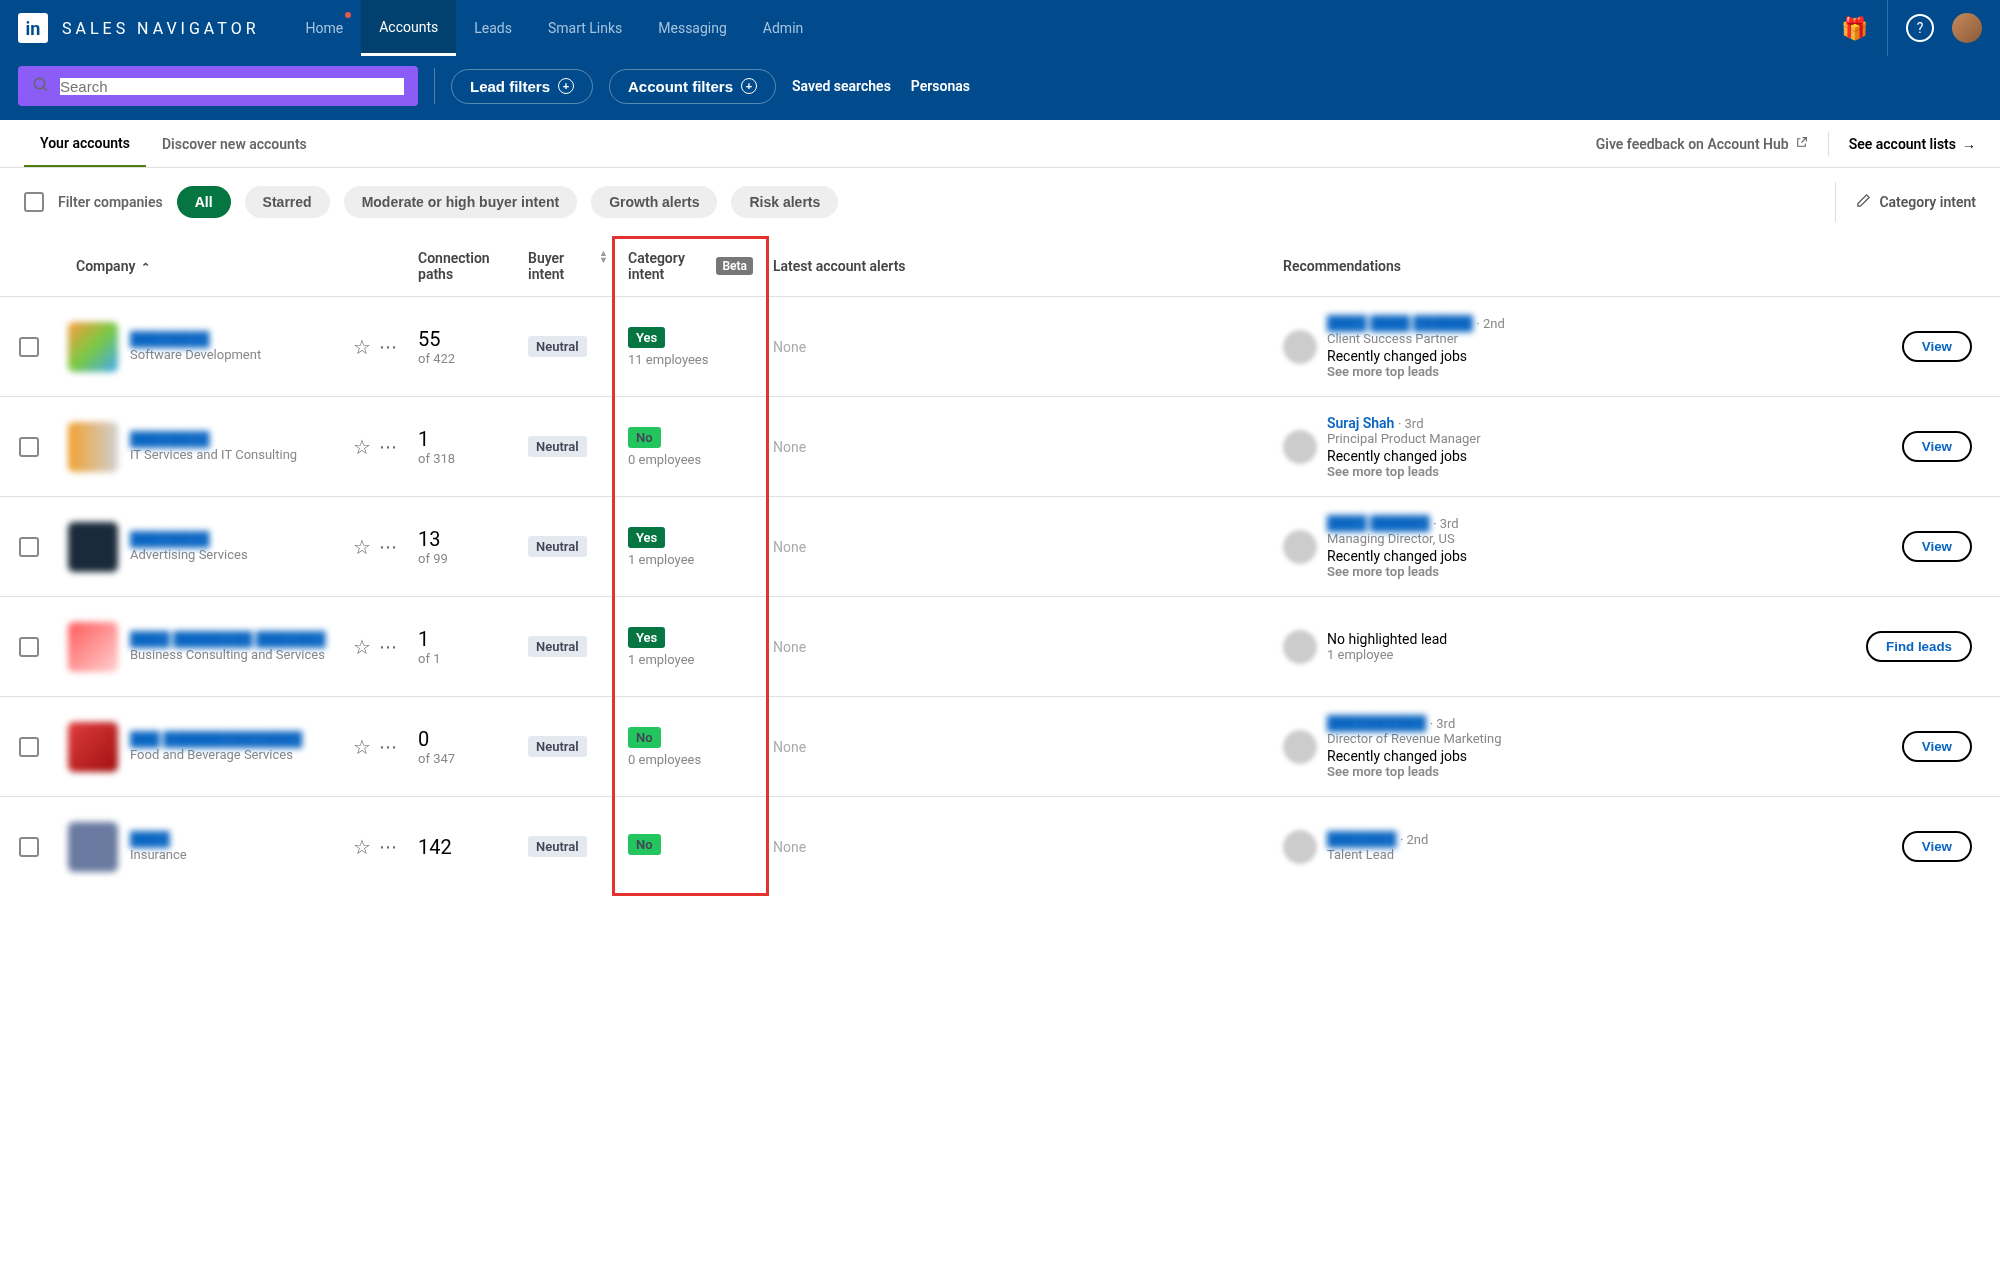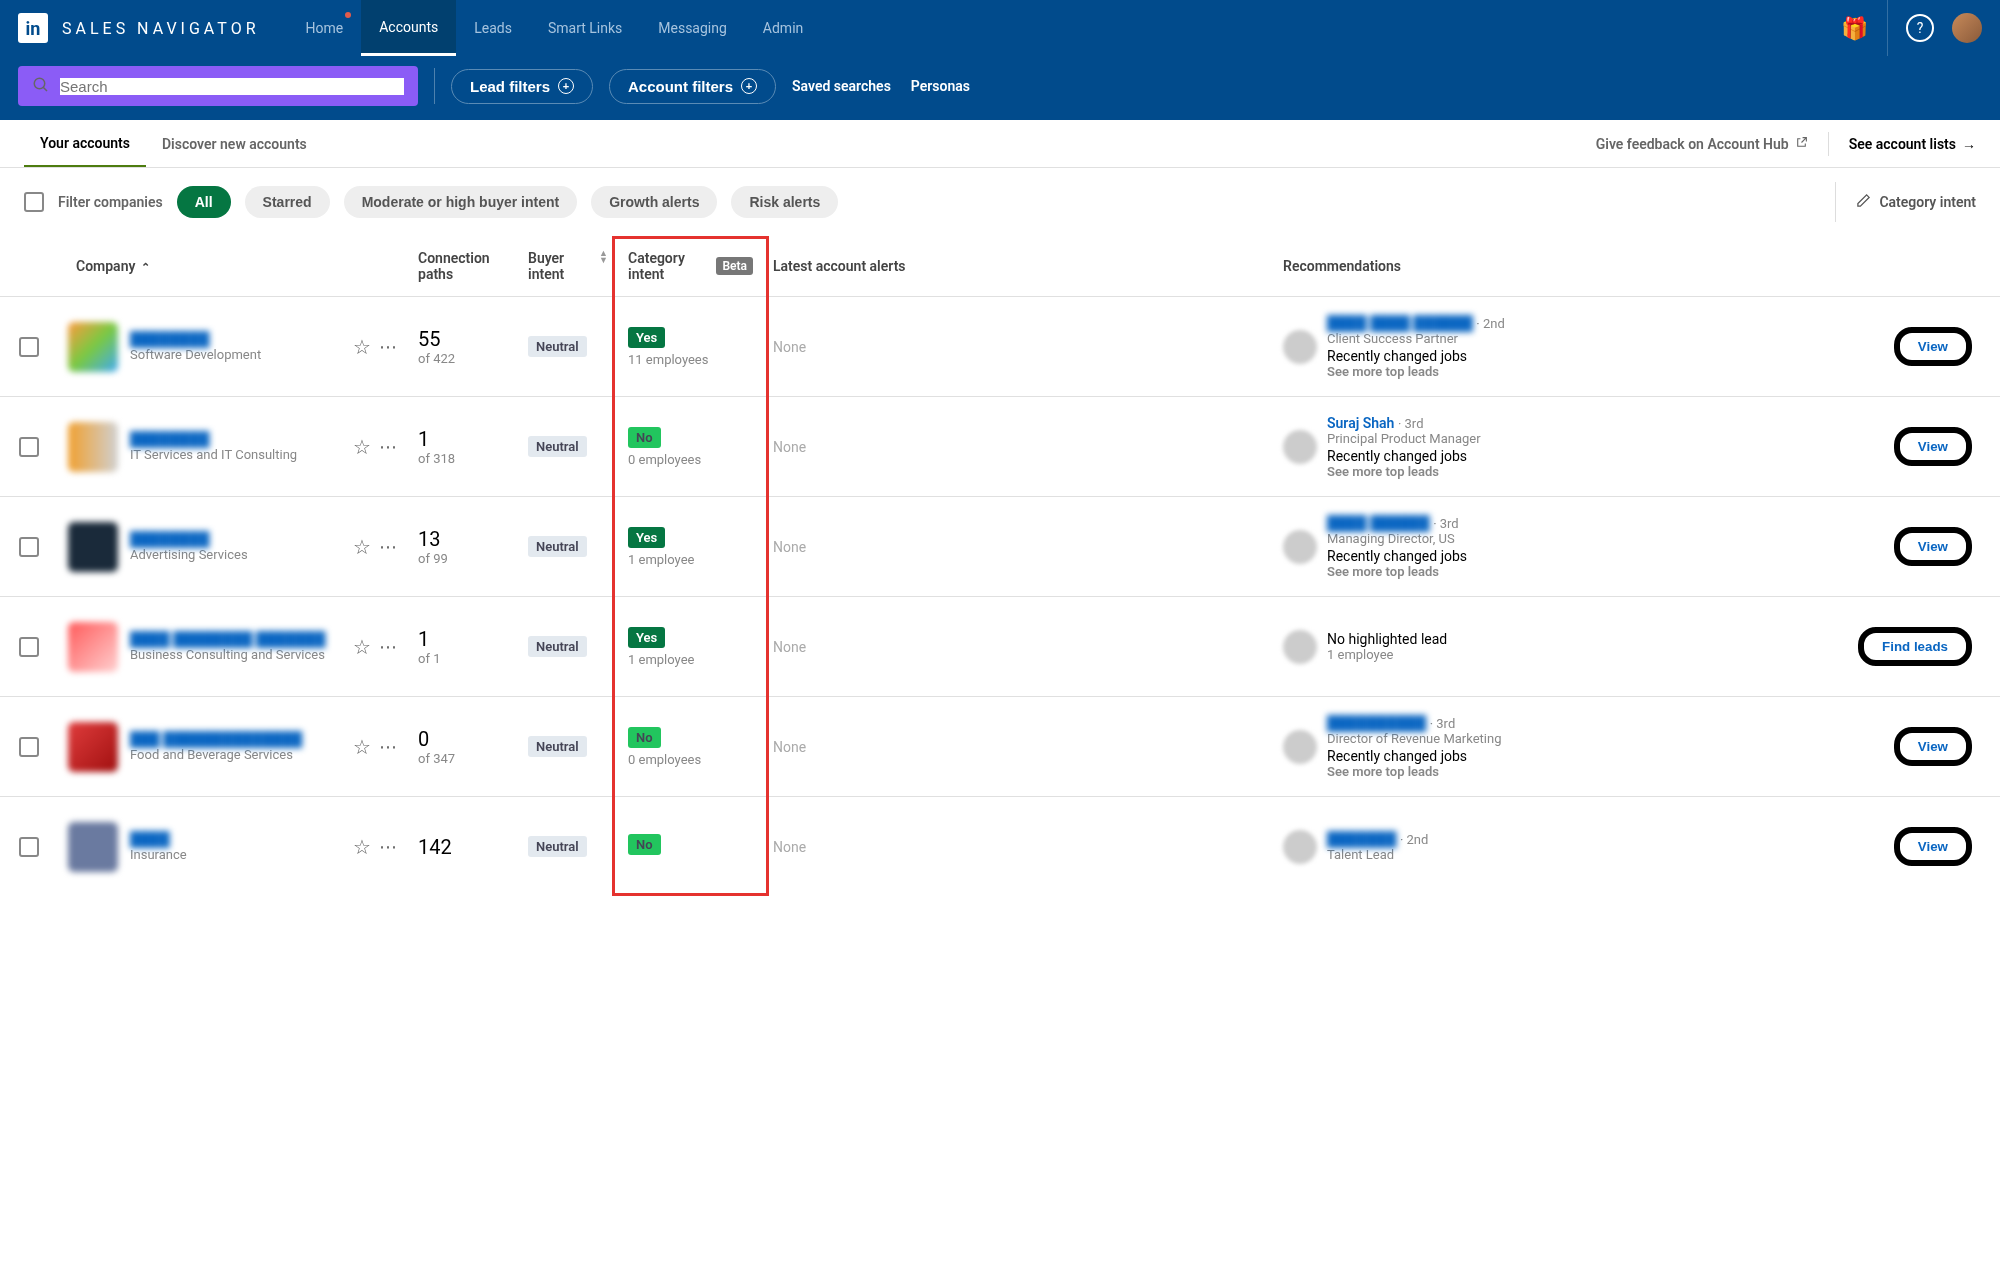--- a/index.html
+++ b/index.html
@@ -75,21 +75,21 @@
 .none-txt { color: #aaa; }
 .rec-cell { display: flex; align-items: center; gap: 10px; }
 .rec-avatar { width: 34px; height: 34px; border-radius: 50%; background: #ccc; filter: blur(2px); flex-shrink: 0; }
 .rec-body { flex: 1; }
 .rec-name { color: #0a66c2; font-weight: 600; filter: blur(3px); }
 .rec-name.noblur { filter: none; }
 .rec-degree { color: #888; font-size: 13px; }
 .rec-title { color: #888; font-size: 13px; }
 .rec-change { font-size: 14px; margin-top: 2px; }
 .rec-more { color: #888; font-size: 13px; font-weight: 600; }
-.view-btn { border: 6px solid #000000; color: #0a66c2; background: #fff; border-radius: 18px; padding: 6px 18px; font-weight: 600; cursor: pointer; margin-right: 18px; }
+.view-btn { border: 2px solid #000000; color: #0a66c2; background: #fff; border-radius: 18px; padding: 6px 18px; font-weight: 600; cursor: pointer; margin-right: 18px; }
 .star-col { display: flex; align-items: center; gap: 8px; }
 
 .tablewrap { position: relative; overflow: hidden; }
 </style>
 </head>
 <body>
 
 <div class="topnav">
   <div class="logo">in</div>
   <div class="brand">SALES NAVIGATOR</div>

